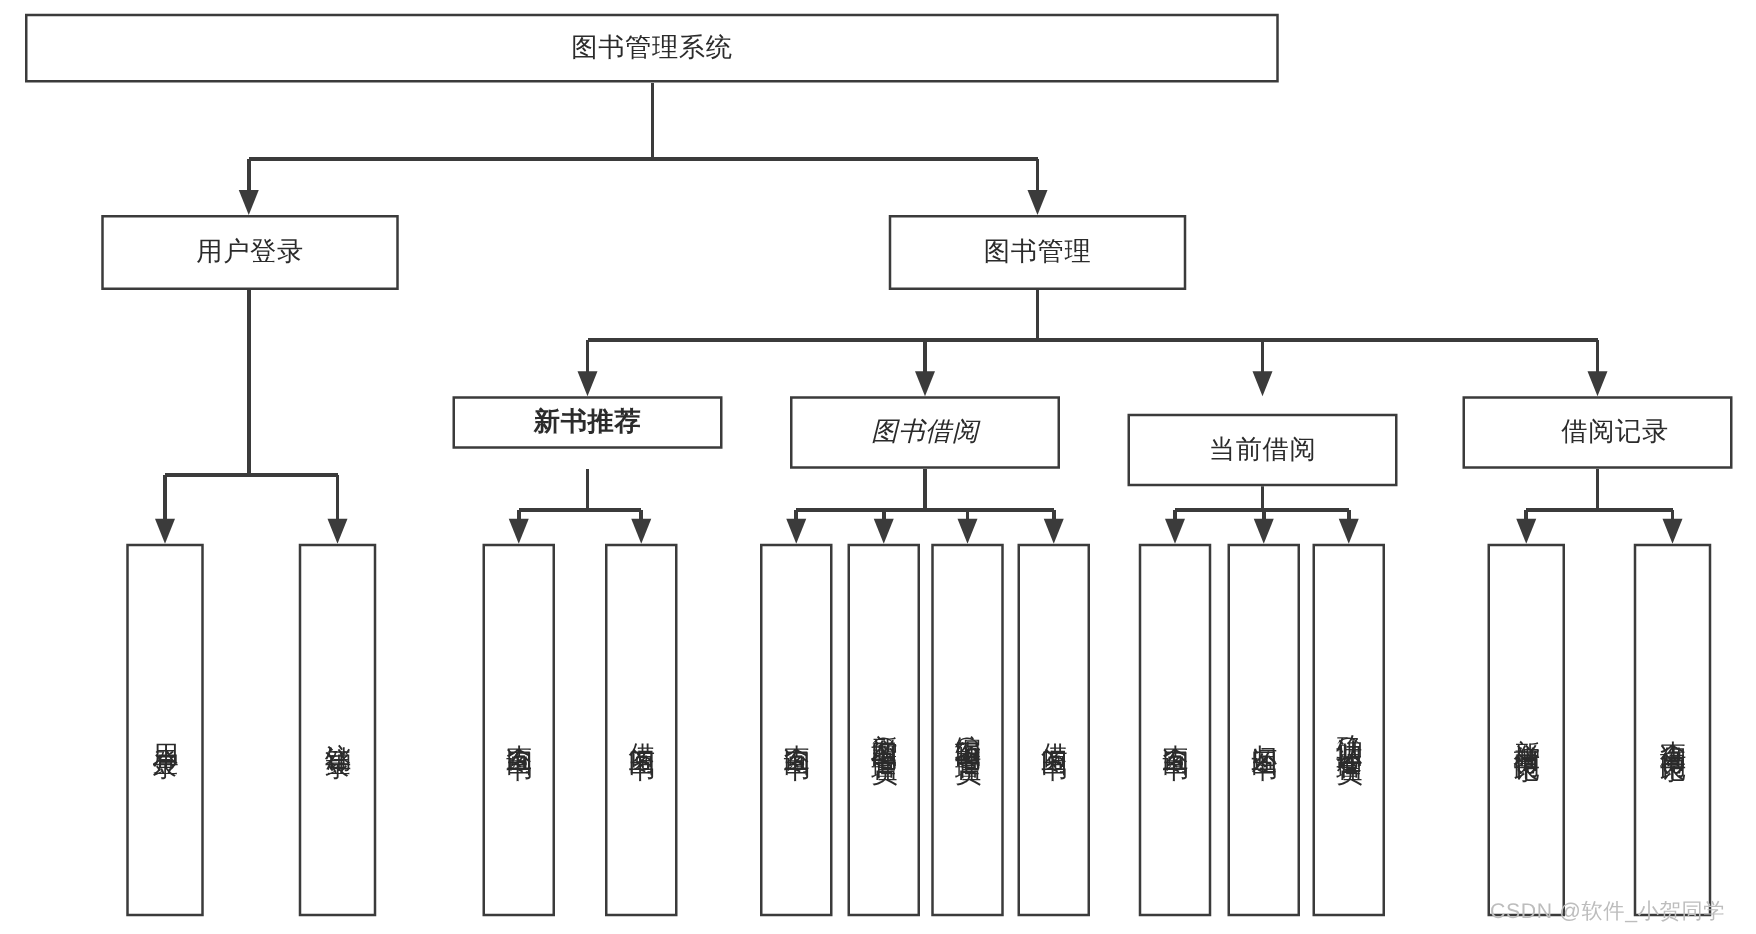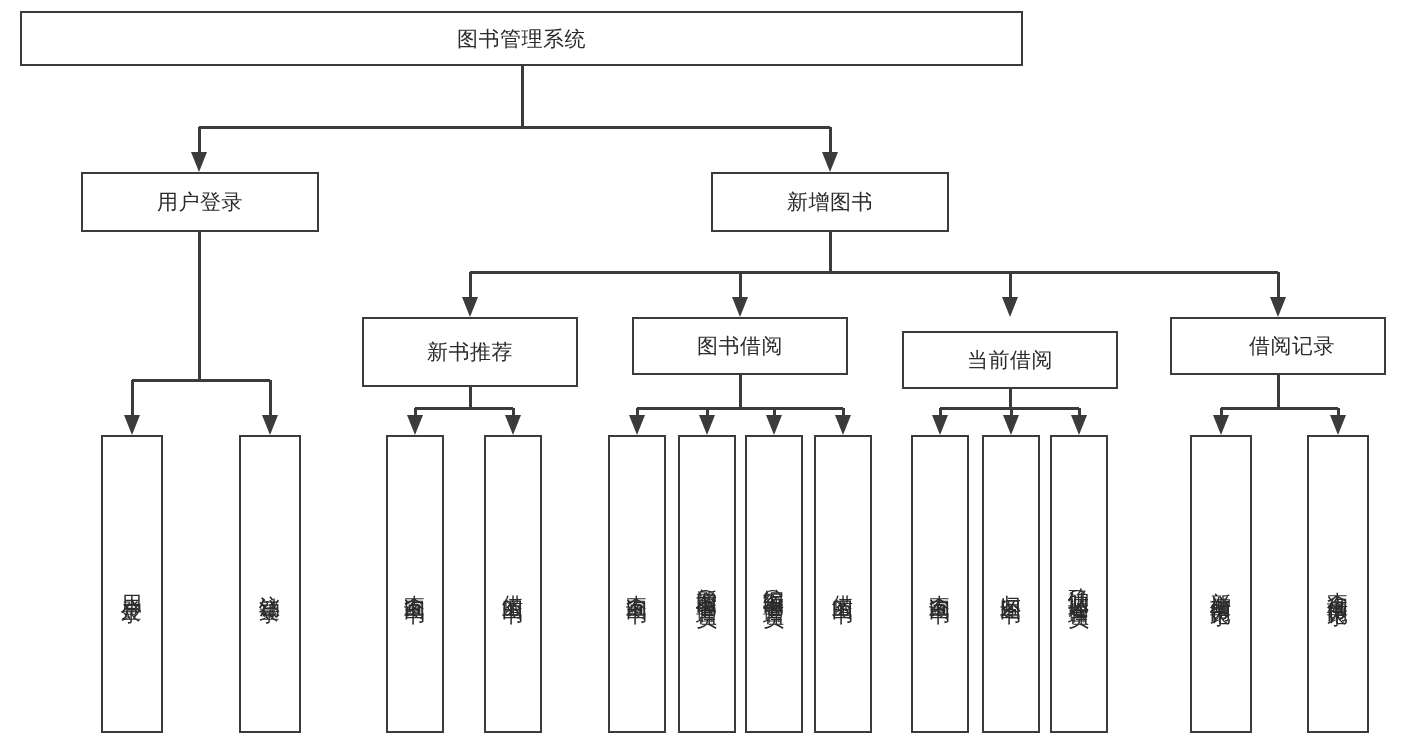--- a/index.html
+++ b/index.html
@@ -128,26 +128,26 @@
     </svg>
 
   <div id="node-layer">
       <div class="node-box" style="left: 20px; top: 11px; width: 1003px; height: 55px; border-color: rgb(59, 59, 59);">
         <div class="node-label-h" style="color: rgb(43, 43, 43);">图书管理系统</div>
       </div>
       <div class="node-box" style="left: 81px; top: 172px; width: 238px; height: 60px; border-color: rgb(59, 59, 59);">
         <div class="node-label-h" style="color: rgb(43, 43, 43);">用户登录</div>
       </div>
       <div class="node-box" style="left: 711px; top: 172px; width: 238px; height: 60px; border-color: rgb(59, 59, 59);">
-        <div class="node-label-h" style="color: rgb(43, 43, 43);">新增图书</div>
+        <div class="node-label-h" style="color: rgb(43, 43, 43);">图书管理</div>
       </div>
-      <div class="node-box" style="left: 362px; top: 317px; width: 216px; height: 70px; border-color: rgb(59, 59, 59);">
+      <div class="node-box" style="left: 362px; top: 317px; width: 216px; height: 42px; border-color: rgb(59, 59, 59); font-weight: bold;">
         <div class="node-label-h" style="color: rgb(43, 43, 43);">新书推荐</div>
       </div>
-      <div class="node-box" style="left: 632px; top: 317px; width: 216px; height: 58px; border-color: rgb(59, 59, 59);">
+      <div class="node-box" style="left: 632px; top: 317px; width: 216px; height: 58px; border-color: rgb(59, 59, 59); font-style: italic;">
         <div class="node-label-h" style="color: rgb(43, 43, 43);">图书借阅</div>
       </div>
       <div class="node-box" style="left: 902px; top: 317px; width: 216px; height: 58px; border-color: rgb(59, 59, 59); margin-top: 14px;">
         <div class="node-label-h" style="color: rgb(43, 43, 43);">当前借阅</div>
       </div>
       <div class="node-box" style="left: 1170px; top: 317px; width: 216px; height: 58px; border-color: rgb(59, 59, 59); padding-left: 28px;">
         <div class="node-label-h" style="color: rgb(43, 43, 43);">借阅记录</div>
       </div>
       <div class="node-box" style="left: 101px; top: 435px; width: 62px; height: 298px; border-color: rgb(59, 59, 59);">
         <div class="node-label-v" style="color: rgb(43, 43, 43);">用户登录</div>
@@ -183,14 +183,15 @@
         <div class="node-label-v" style="color: rgb(43, 43, 43);">确认归还（管理员）</div>
       </div>
       <div class="node-box" style="left: 1190px; top: 435px; width: 62px; height: 298px; border-color: rgb(59, 59, 59);">
         <div class="node-label-v" style="color: rgb(43, 43, 43);">新增借阅记录</div>
       </div>
       <div class="node-box" style="left: 1307px; top: 435px; width: 62px; height: 298px; border-color: rgb(59, 59, 59);">
         <div class="node-label-v" style="color: rgb(43, 43, 43);">查询借阅记录</div>
       </div>
     </div>
 
+  <div class="watermark" style="left: 1192px; top: 717px; color: rgb(189, 189, 189);">CSDN @软件_小贺同学</div>
 
 </div>
 
 </body></html>

